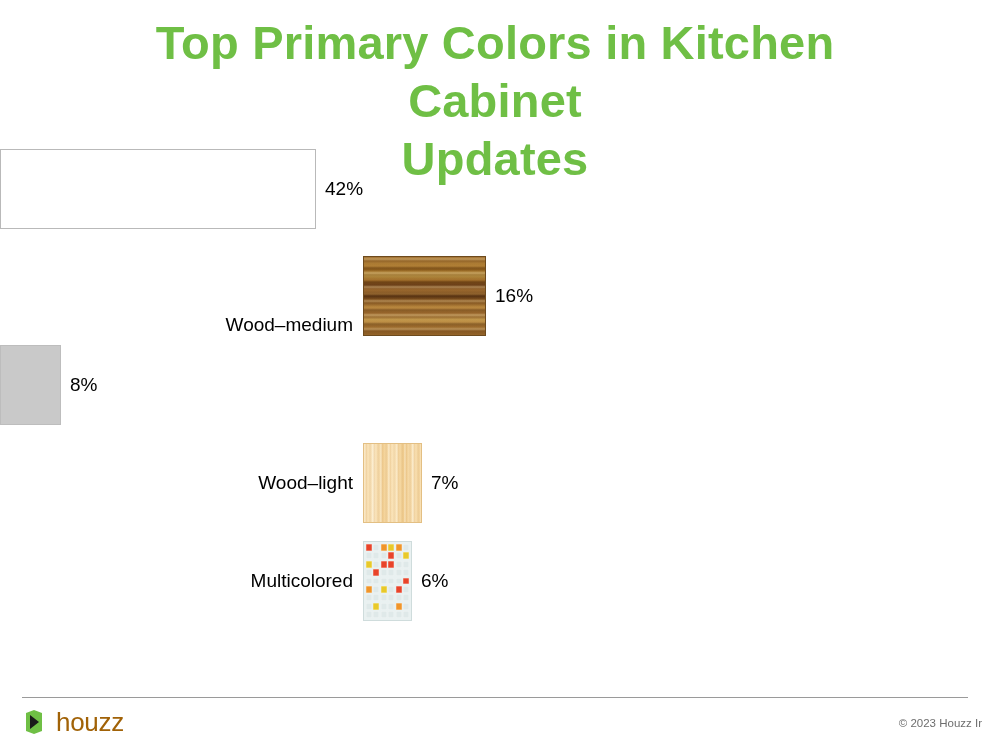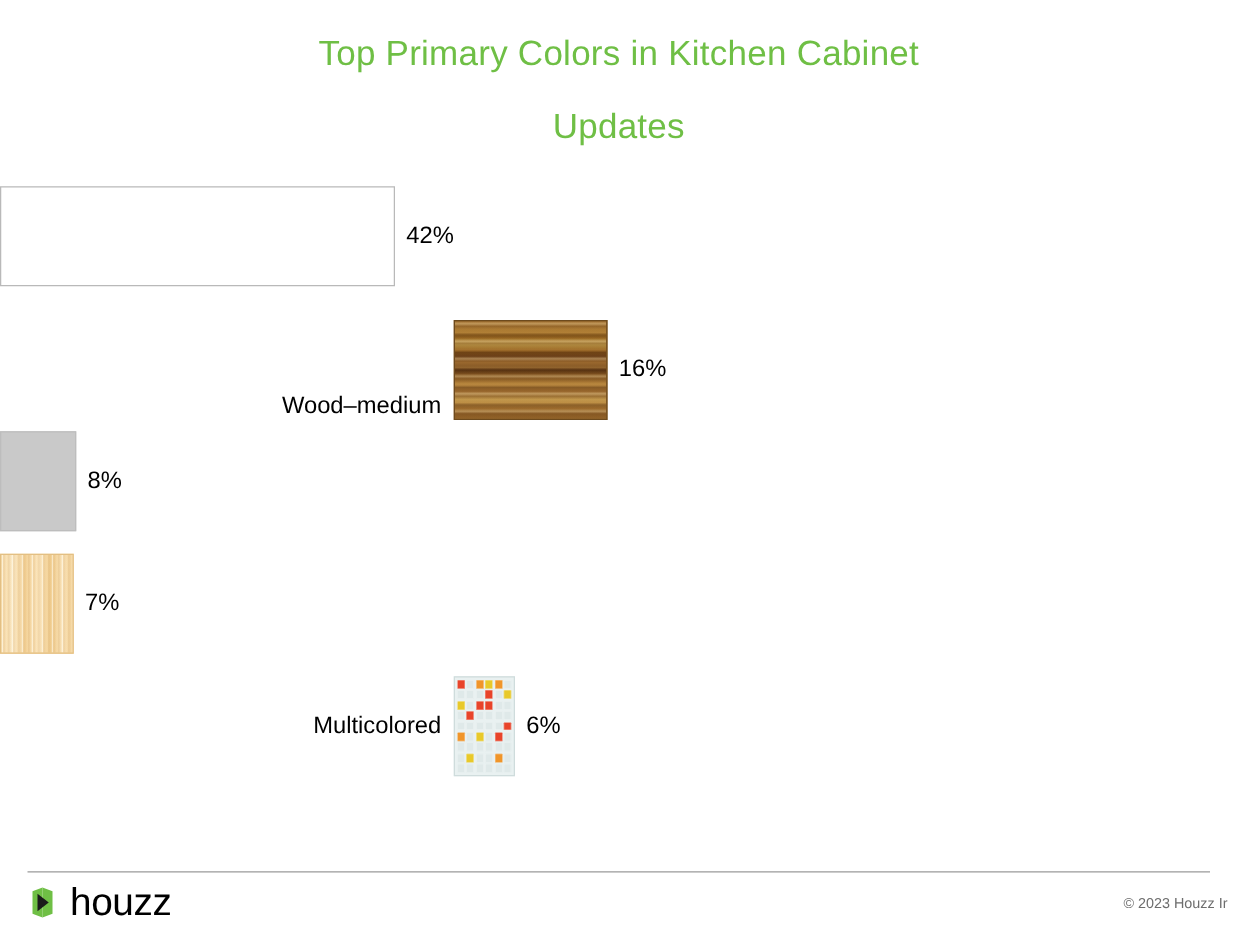--- a/index.html
+++ b/index.html
@@ -15,24 +15,24 @@
     overflow: hidden;
   }
 
   
   #chart-title {
     position: absolute;
     left: 95px;
     top: 14px;
     width: 800px;
     text-align: center;
-    font-size: 28px;
+    font-size: 47px;
     line-height: 58px;
     color: #6fbf45;
-    font-weight: 400;
+    font-weight: 700;
     letter-spacing: 0.2px;
   }
 
   
   #plot-area {
     position: absolute;
     left: 0;
     top: 140px;
     width: 990px;
     height: 510px;
@@ -182,22 +182,22 @@
     top: 6px;
     display: flex;
     align-items: center;
   }
   #logo-mark {
     width: 26px;
     height: 26px;
     margin-right: 5px;
   }
   #brand-wordmark {
-    font-size: 31px;
-    color: #000000;
+    font-size: 26px;
+    color: #a16207;
     letter-spacing: -0.3px;
     line-height: 26px;
   }
   #copyright {
     position: absolute;
     right: 8px;
     top: 14px;
     font-size: 11.5px;
     color: #6d6d6d;
     white-space: nowrap;
@@ -225,20 +225,21 @@
         <div class="value-label">16%</div>
       </div>
     </div>
     <div class="bar-row" style="top: 196px;">
       <div class="bar-wrap">
         <div class="bar fill-gray" style="width: 61px;"></div>
         <div class="value-label">8%</div>
       </div>
     </div>
     <div class="bar-row" style="top: 294px;">
+      <div class="cat-label">Wood–light</div>
       <div class="bar-wrap">
         <div class="bar fill-wood-light" style="width: 59px;"></div>
         <div class="value-label">7%</div>
       </div>
     </div>
     <div class="bar-row" style="top: 392px;">
       <div class="cat-label">Multicolored</div>
       <div class="bar-wrap">
         <div class="bar fill-multicolored" style="width: 49px;">
           <div class="tile-grid">

